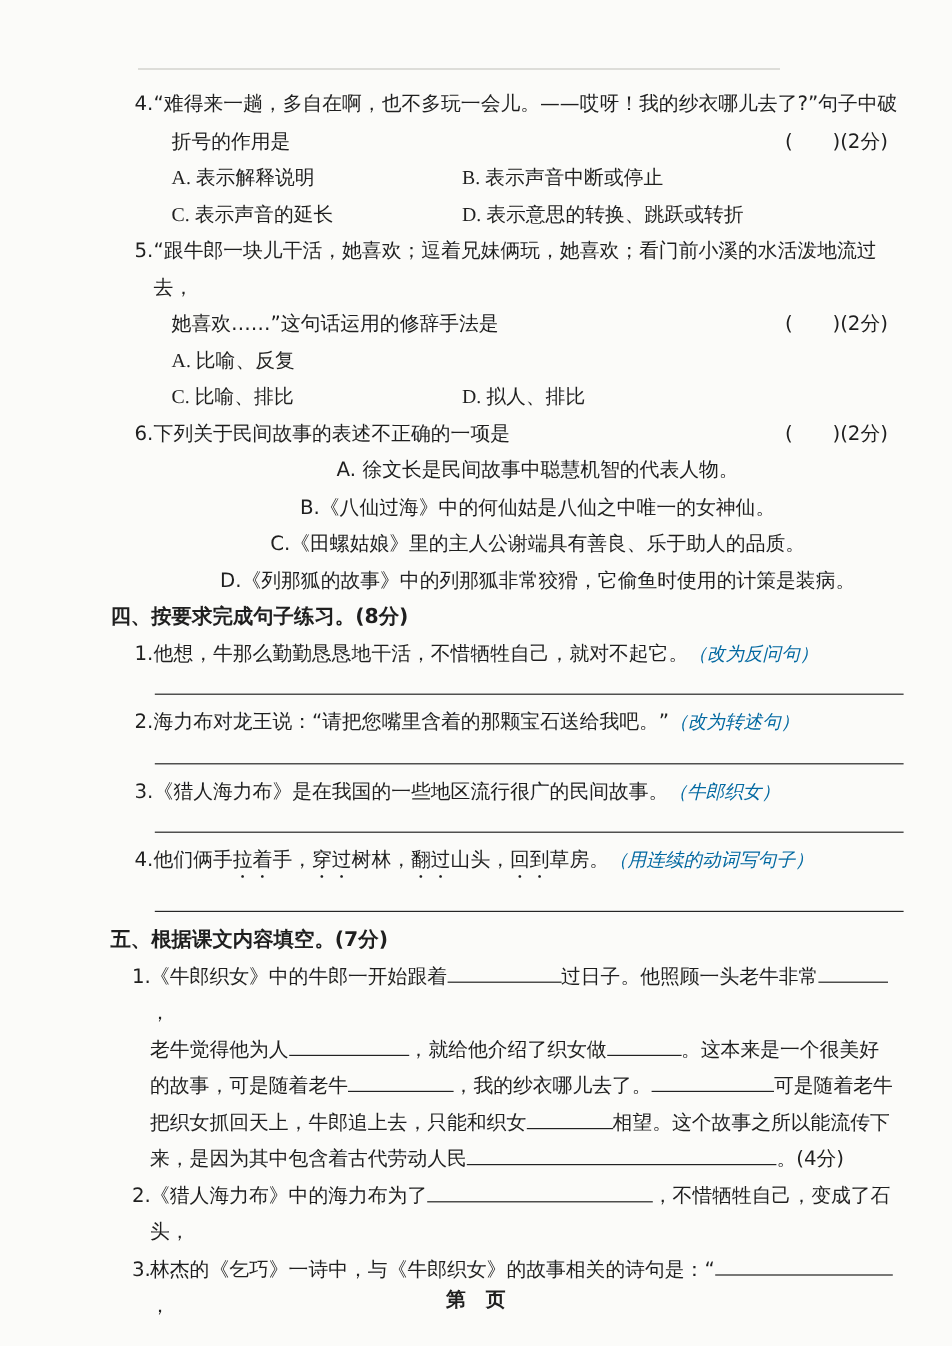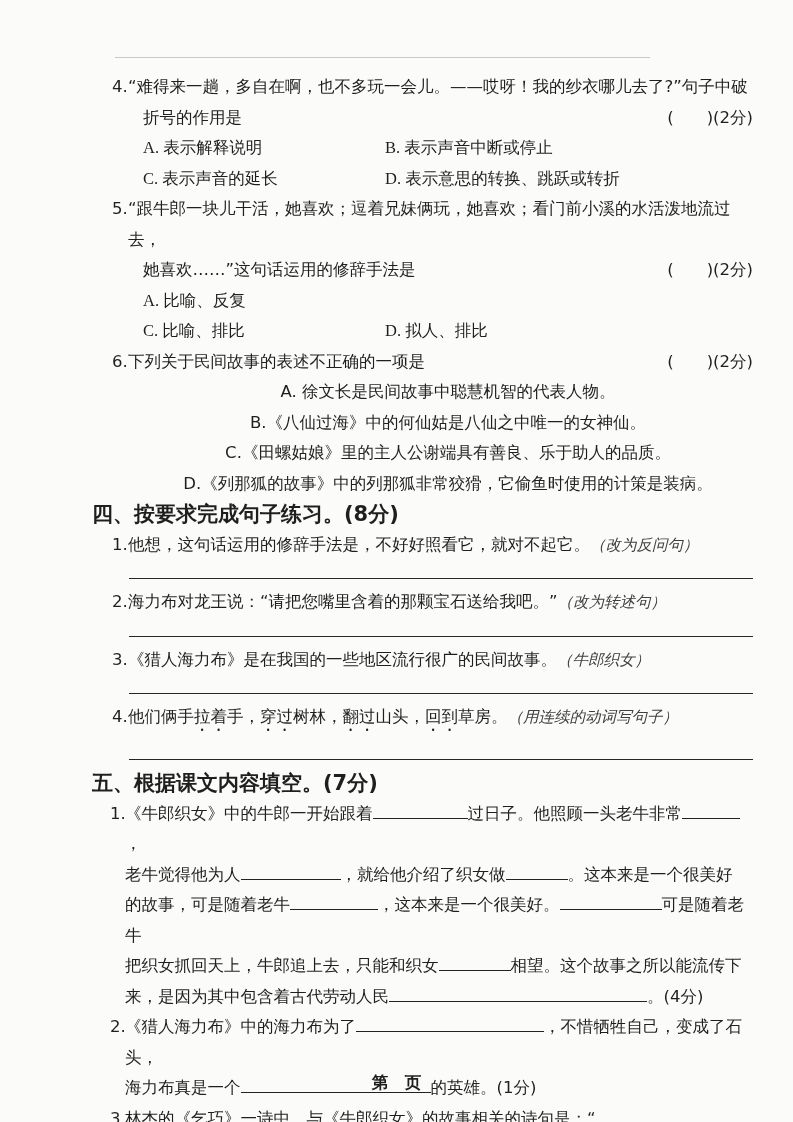--- a/index.html
+++ b/index.html
@@ -21,30 +21,30 @@
     box-sizing:border-box;
     padding:0 40px 0 92px;
     line-height:30.5px;
   }
   
   .mcq { padding-left:20px; }
   .q-first { display:flex; }
   .q-num { width:16px; flex:0 0 auto; }
   .q-cont { padding-left:31px; }
   .with-score { display:flex; justify-content:space-between; }
-  .score { white-space:nowrap; }
+  .score { margin-right:13px; white-space:nowrap; }
   .opts2 { padding-left:31px; display:grid; grid-template-columns:242px auto;font-family:Liberation Serif, serif; }
   .opt-line { padding-left:31px;text-align:center; }
   
-  .sec-title { font-weight:bold; font-size:21px; }
+  .sec-title { font-weight:bold; font-size:17px; }
   .note {
     font-family:"DejaVu Serif", serif;
     font-style:italic;
     font-size:15.5px;
-    color:#404040;
+    color:#0369a1;
   }
   .ans-line {
     margin-left:37px; height:18px;
     border-bottom:1.5px solid #262626;
     margin-bottom:8px;
   }
   .emph {
     -webkit-text-emphasis:filled dot;
     -webkit-text-emphasis-position:under right;
     text-emphasis:filled dot;
@@ -119,21 +119,21 @@
     <div class="opt-line">B.《八仙过海》中的何仙姑是八仙之中唯一的女神仙。</div>
     <div class="opt-line">C.《田螺姑娘》里的主人公谢端具有善良、乐于助人的品质。</div>
     <div class="opt-line">D.《列那狐的故事》中的列那狐非常狡猾，它偷鱼时使用的计策是装病。</div>
   </div>
 
   <div class="sec-title">四、按要求完成句子练习。(8分)</div>
 
   <div class="mcq">
     <div class="q-first">
       <span class="q-num">1.</span>
-      <span><span>他想，这句话运用的修辞手法是，不好好照看它，就对不起它。</span><span class="note">（改为反问句）</span></span>
+      <span><span>他想，牛那么勤勤恳恳地干活，不惜牺牲自己，就对不起它。</span><span class="note">（改为反问句）</span></span>
     </div>
   </div>
   <div class="ans-line"></div>
 
   <div class="mcq">
     <div class="q-first">
       <span class="q-num">2.</span>
       <span><span>海力布对龙王说：“请把您嘴里含着的那颗宝石送给我吧。”</span><span class="note">（改为转述句）</span></span>
     </div>
   </div>
@@ -154,29 +154,28 @@
     </div>
   </div>
   <div class="ans-line" style="margin-top:6px"></div>
 
   <div class="sec-title sec5">五、根据课文内容填空。(7分)</div>
 
   <div class="s5-item">
     <span class="s5-num">1.</span>
     <div><span>《牛郎织女》中的牛郎一开始跟着</span><span class="blank" style="width:95px"></span><span>过日子。他照顾一头老牛非常</span><span class="blank" style="width:58px"></span><span>，</span></div>
     <div><span>老牛觉得他为人</span><span class="blank" style="width:100px"></span><span>，就给他介绍了织女做</span><span class="blank" style="width:62px"></span><span>。这本来是一个很美好</span></div>
-    <div><span>的故事，可是随着老牛</span><span class="blank" style="width:88px"></span><span>，这本来是一个很美好。</span><span class="blank" style="width:102px"></span><span>可是随着老牛</span></div>
+    <div><span>的故事，可是随着老牛</span><span class="blank" style="width:88px"></span><span>，我的纱衣哪儿去了。</span><span class="blank" style="width:102px"></span><span>可是随着老牛</span></div>
     <div><span>把织女抓回天上，牛郎追上去，只能和织女</span><span class="blank" style="width:72px"></span><span>相望。这个故事之所以能流传下</span></div>
     <div><span>来，是因为其中包含着古代劳动人民</span><span class="blank" style="width:258px"></span><span>。(4分)</span></div>
   </div>
 
   <div class="s5-item">
     <span class="s5-num">2.</span>
     <div><span>《猎人海力布》中的海力布为了</span><span class="blank" style="width:188px"></span><span>，不惜牺牲自己，变成了石头，</span></div>
-    <div><span>海力布真是一个</span><span class="blank" style="width:190px"></span><span>的英雄。(1分)</span></div>
   </div>
 
   <div class="s5-item">
     <span class="s5-num">3.</span>
     <div><span>林杰的《乞巧》一诗中，与《牛郎织女》的故事相关的诗句是：“</span><span class="blank" style="width:148px"></span><span>，</span></div>
 
   </div>
 
 </div>
 

